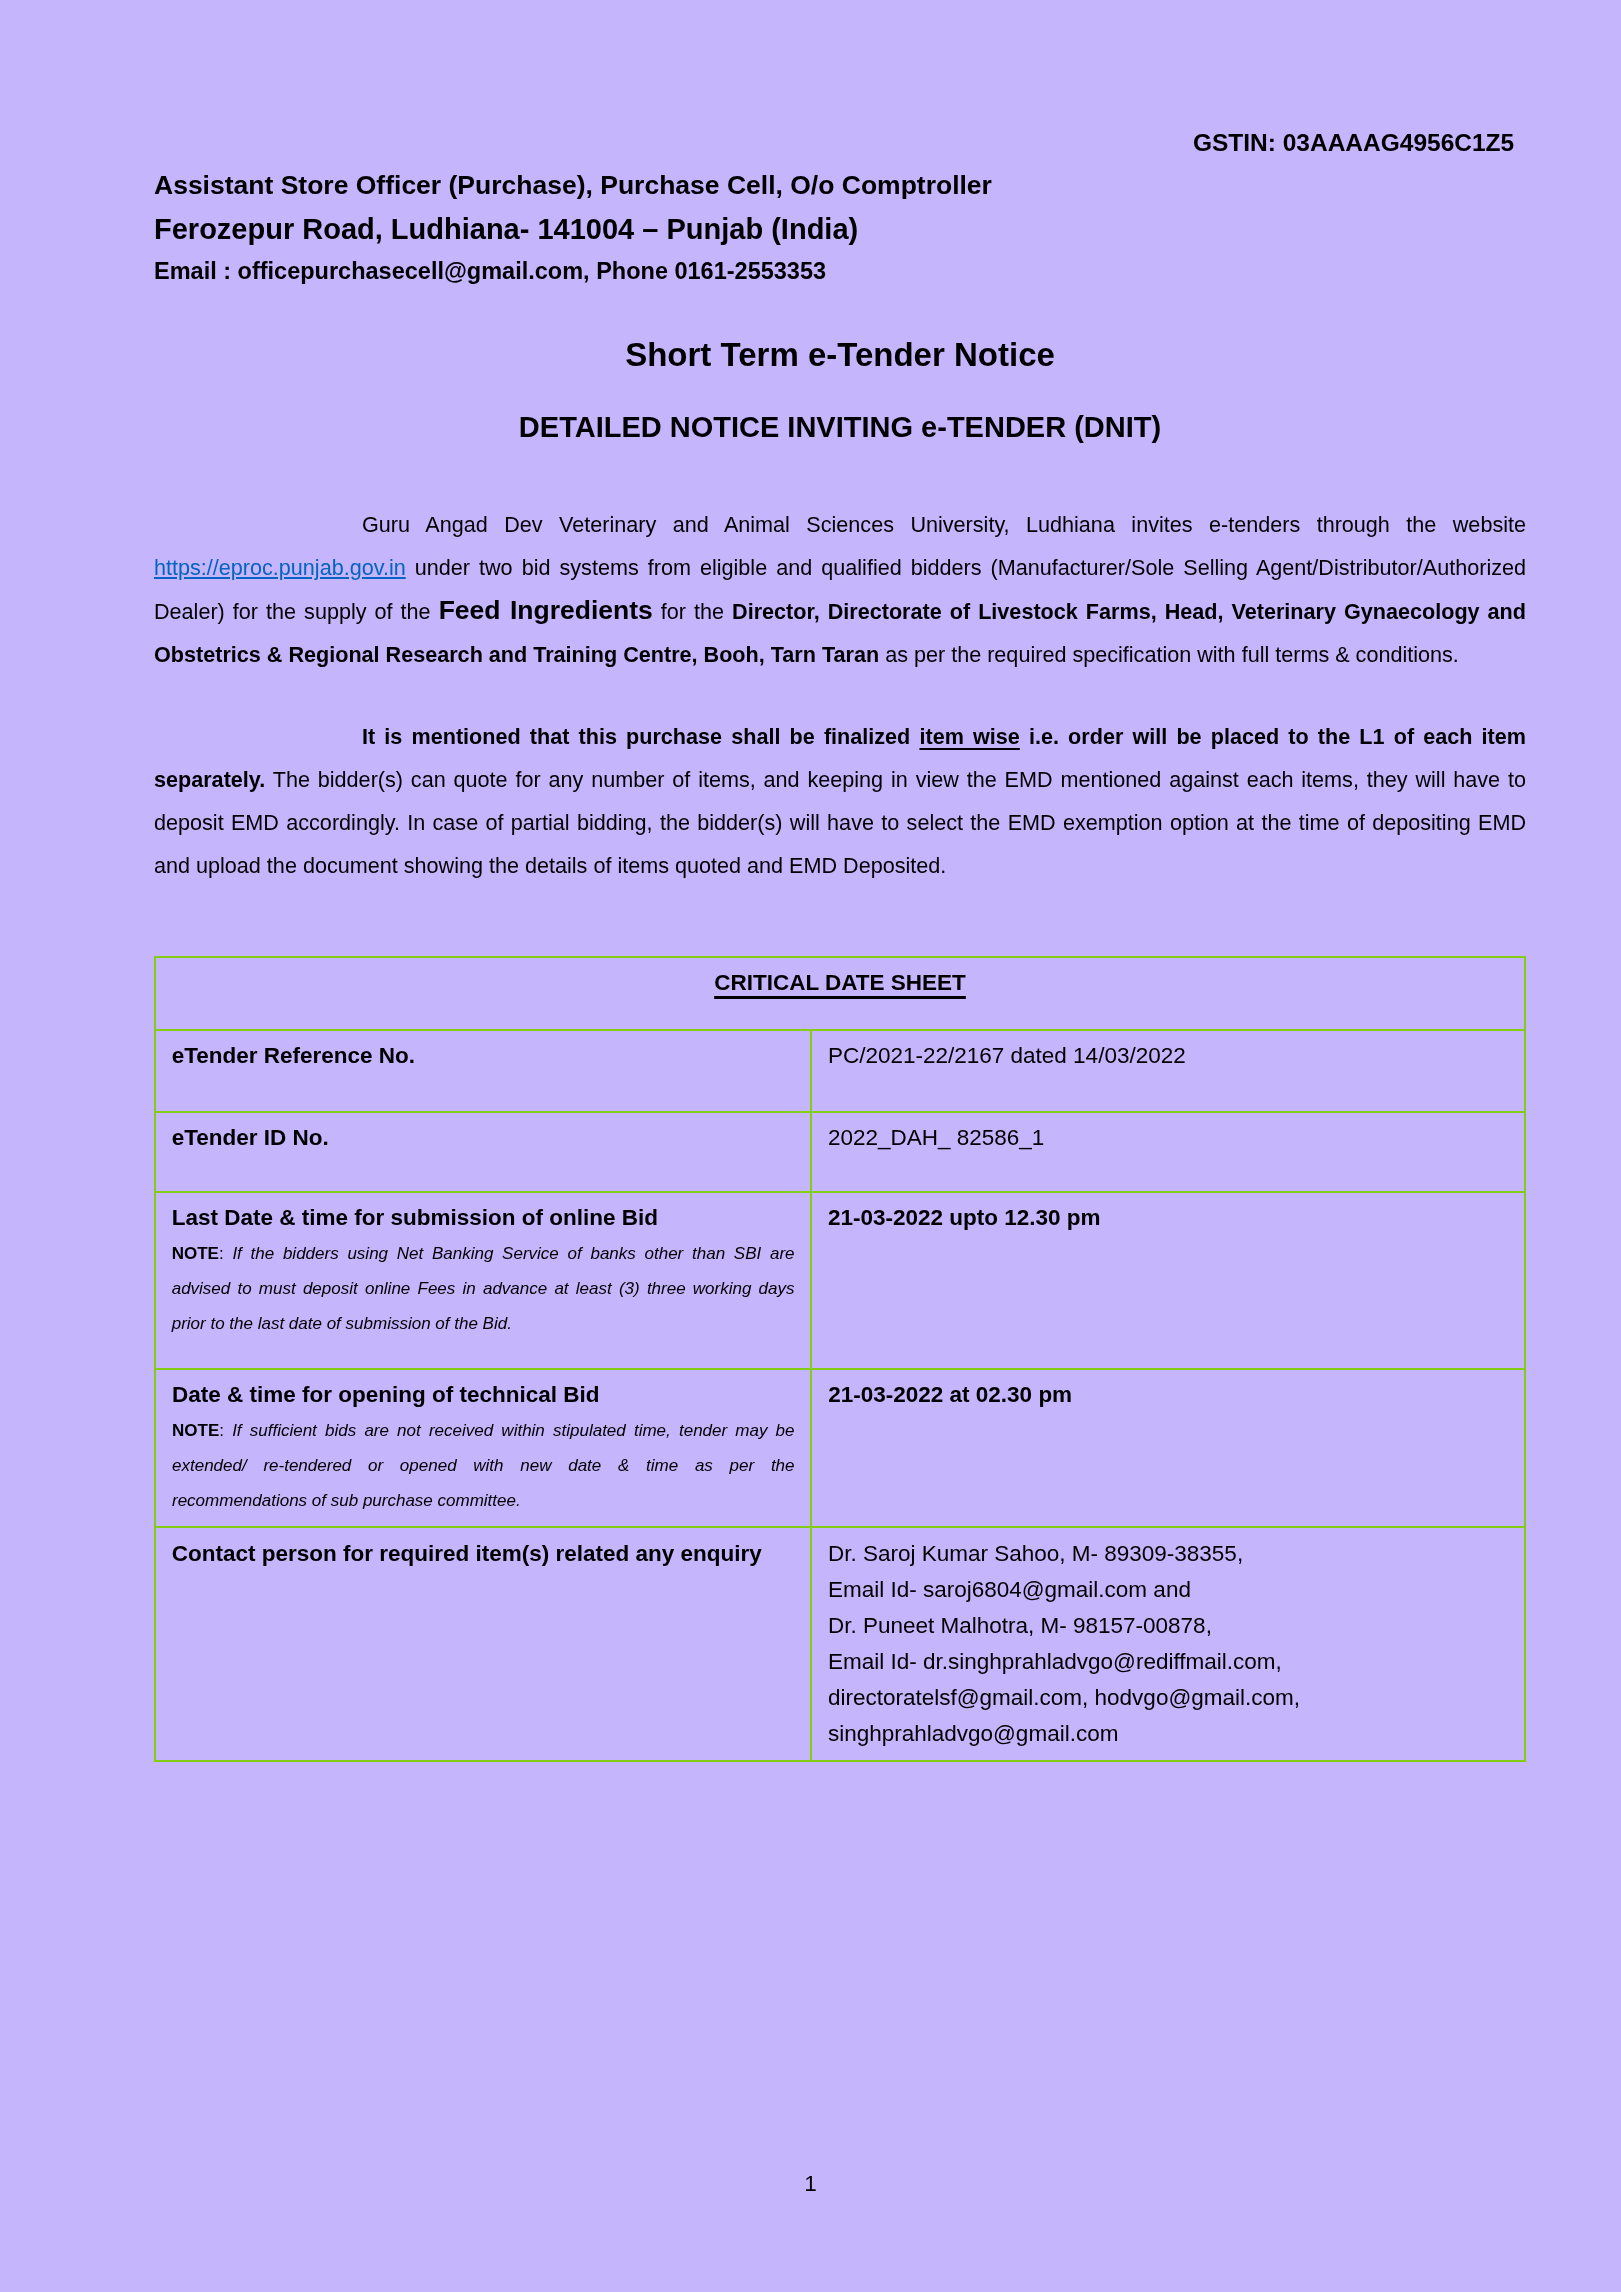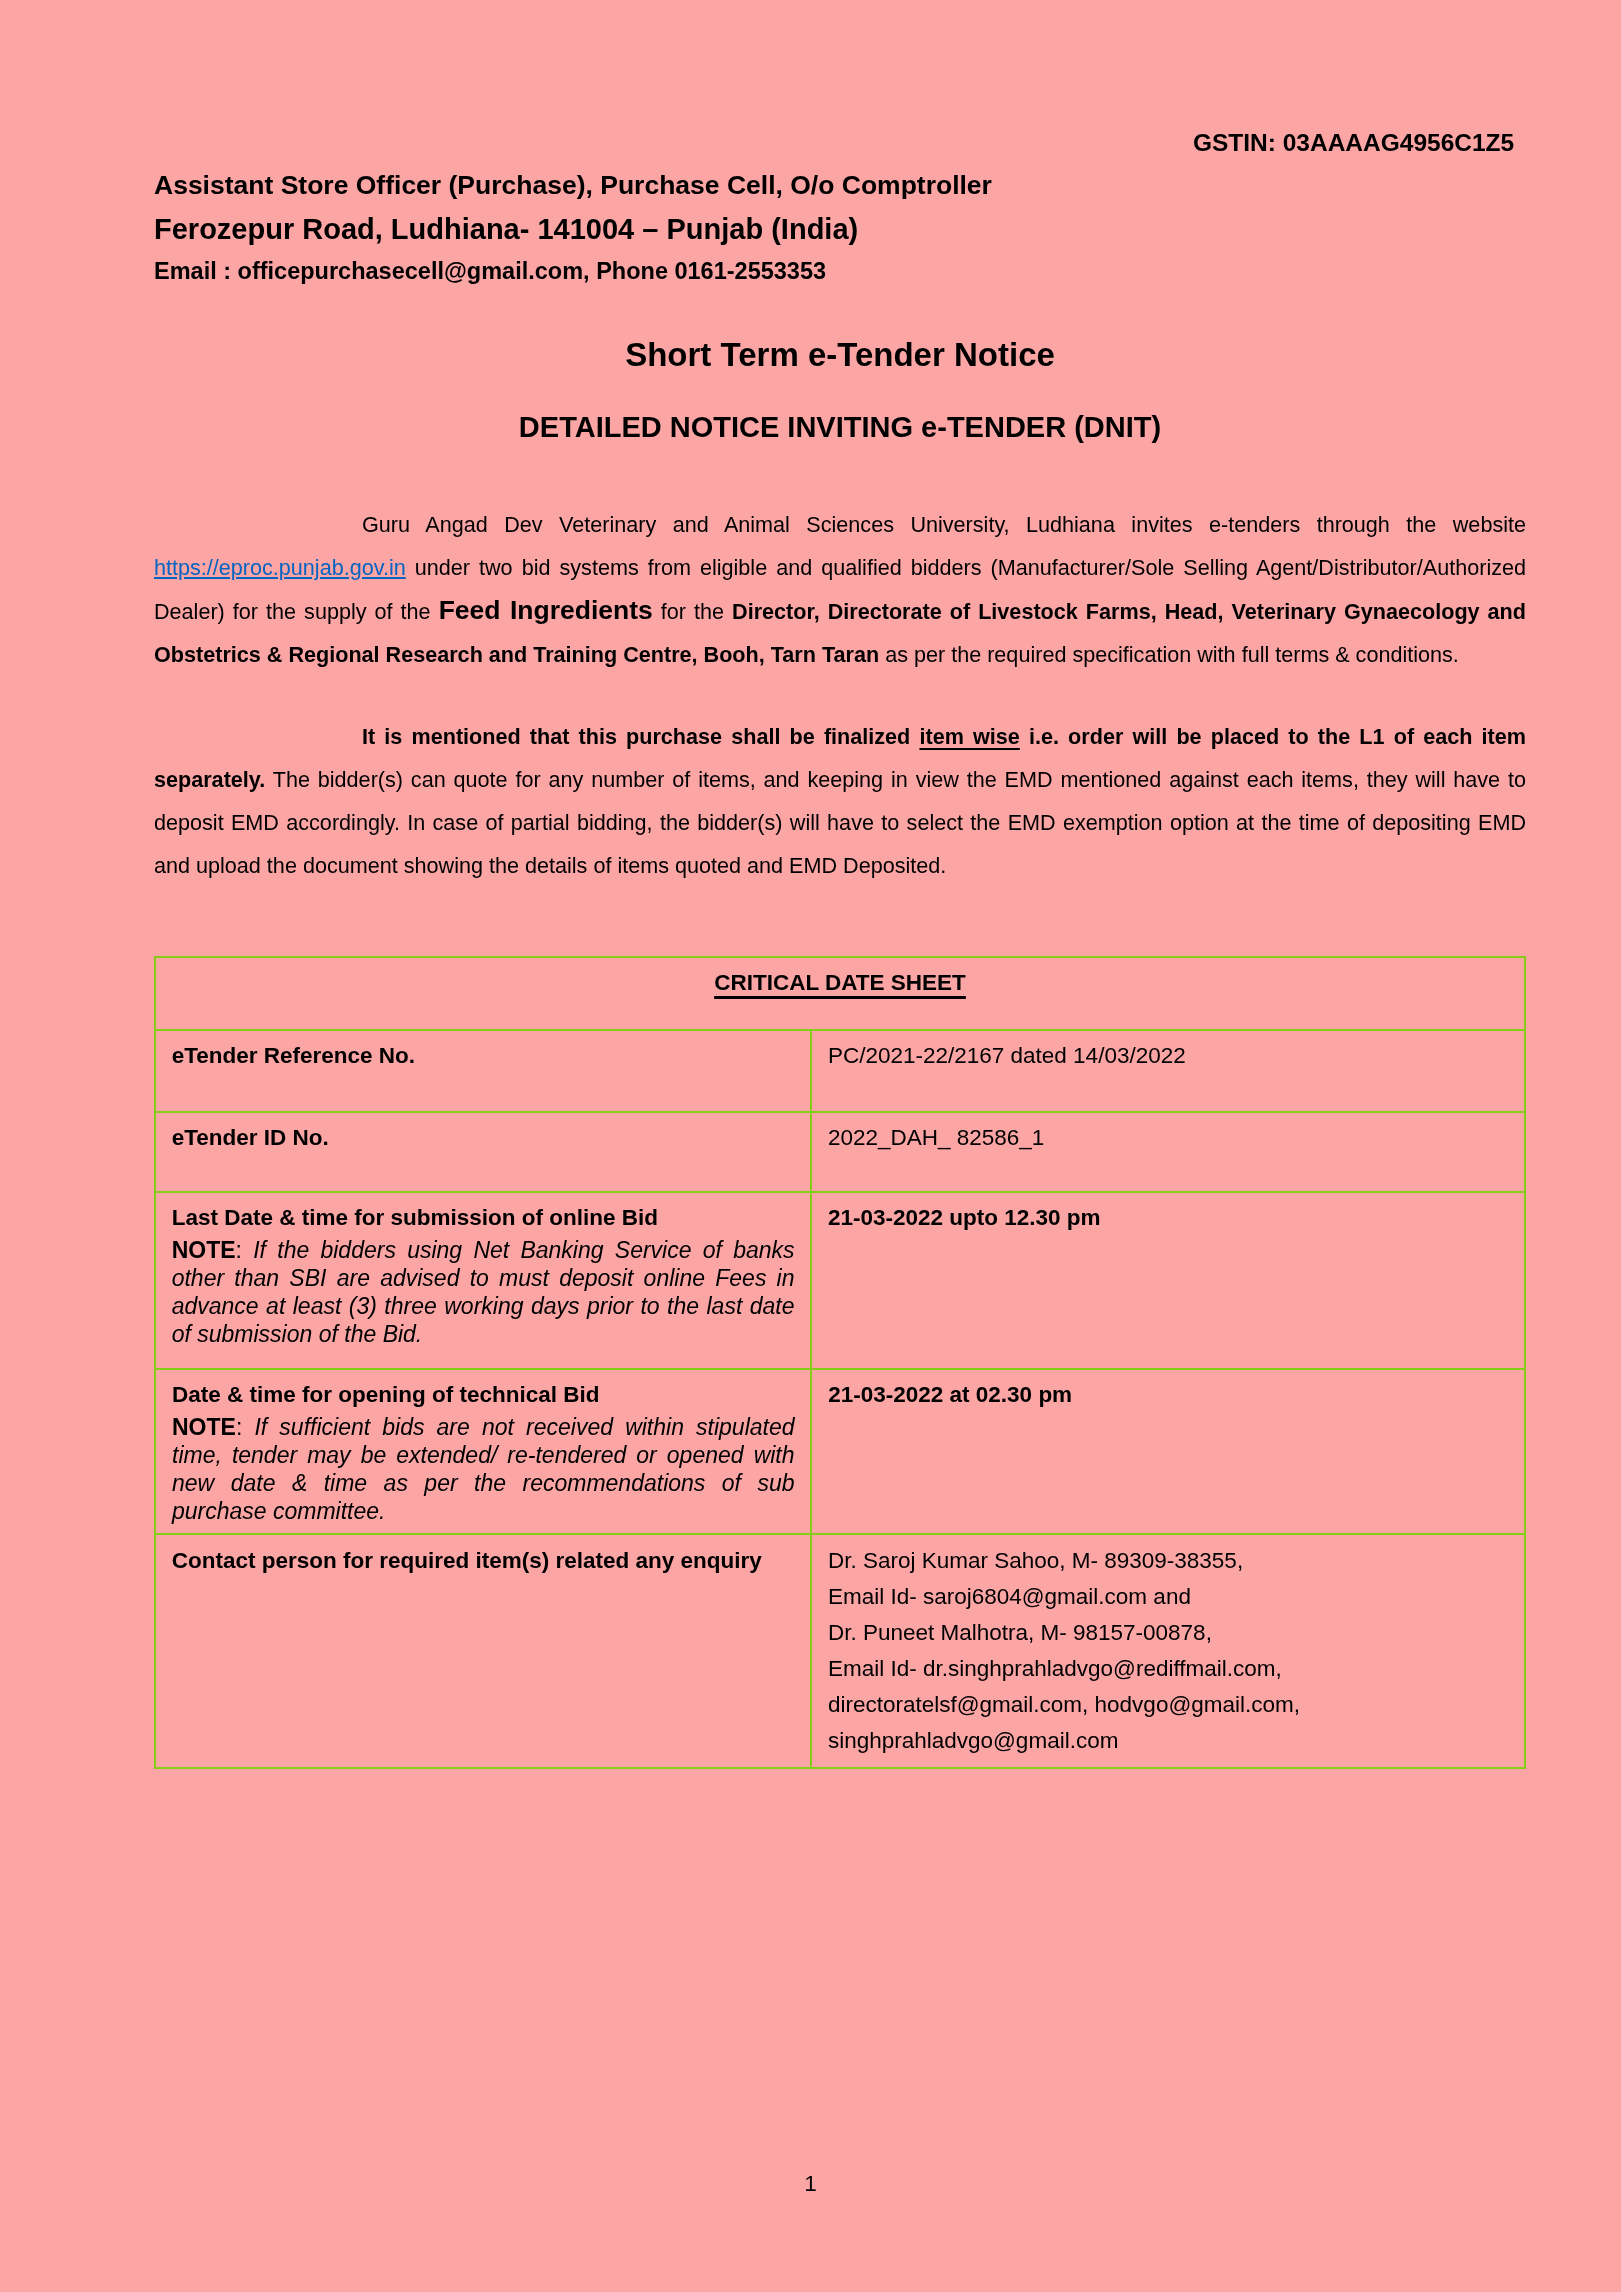--- a/index.html
+++ b/index.html
@@ -2,21 +2,21 @@
 <html><head>
 <meta charset="utf-8">
 <style>
   * { margin: 0; padding: 0; box-sizing: border-box; }
   html, body { background: #ffffff; }
   .page {
     position: relative;
     width: 1621px;
     height: 2293px;
     margin: 0 auto;
-    background: #fca5a5;
+    background: #c4b5fd;
     color: #000000;
     font-family: "Liberation Sans", sans-serif;
     padding: 129px 95px 0 154px;
   }
   .gstin {
     text-align: right;
     font-weight: bold;
     font-size: 24.5px;
     padding-right: 11.8px;
   }
@@ -61,21 +61,21 @@
   }
   .u-thick { text-decoration: underline; text-decoration-thickness: 2.9px; text-underline-offset: 5.9px; }
   td.lab { width: 47.9%; font-weight: bold; font-size: 23.5px; border-radius: 13px; }
   td.val { font-weight: normal; }
   td.bold-val { font-weight: bold; }
   tr.r-ref td { height: 82px; }
   tr.r-id td { height: 80px; }
   tr.r-last td { height: 177px; }
   tr.r-open td { height: 142px; padding-left: 16px; }
   tr.r-contact td { height: 216px; }
-  .note { display: block; font-weight: normal; font-size: 23px; line-height: 28px; text-align: justify; }
+  .note { display: block; font-weight: normal; font-size: 17px; line-height: 35px; text-align: justify; }
   .note-lab { font-weight: bold; font-style: normal; }
   .note-sep { font-style: normal; }
   .note-text { font-style: italic; }
   .contact-line { line-height: 36px; }
   .pageno {
     position: absolute;
     bottom: 96px;
     left: 50%;
     transform: translateX(-50%);
     font-size: 22.5px;

